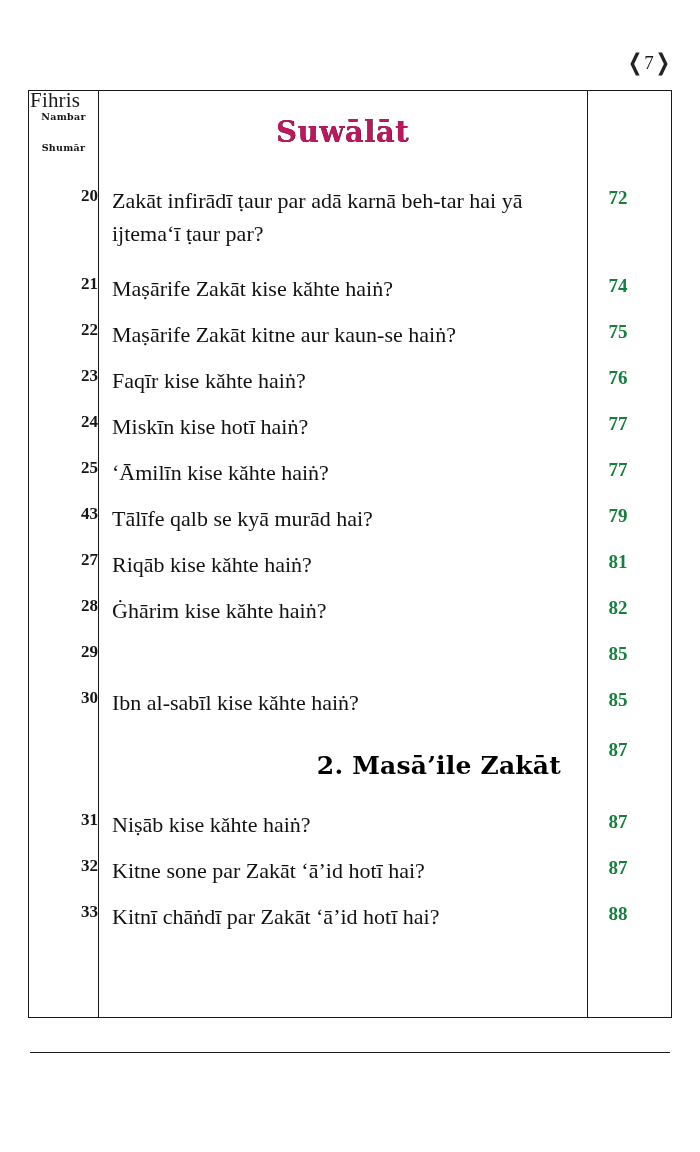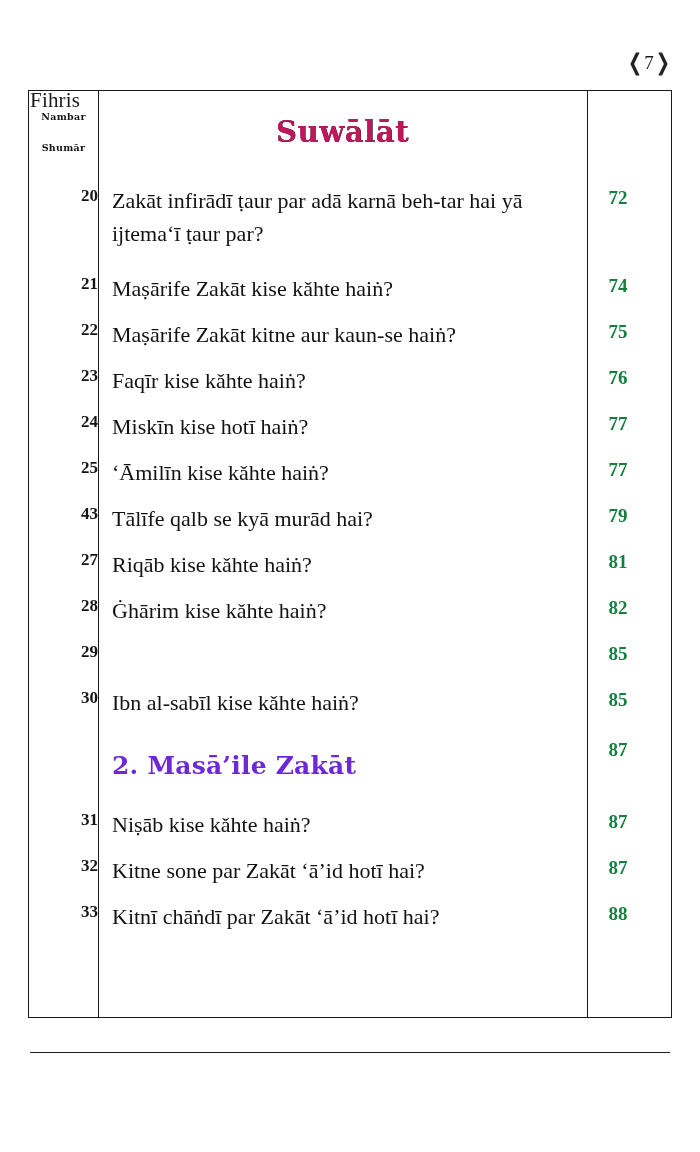--- a/index.html
+++ b/index.html
@@ -197,26 +197,26 @@
     padding-top: 6px;
     box-sizing: border-box;
   }
 
   
   .row.tall { min-height: 88px; }
 
   
   .row.section { min-height: 76px; }
   .row.section .cell-q {
-    text-align: left;
+    text-align: right;
     font-family: "DejaVu Serif", "Liberation Serif", serif;
     font-size: 25px;
     font-weight: 700;
     letter-spacing: 0.2px;
-    color: #6d28d9;
+    color: #000000;
     padding-top: 20px;
     padding-right: 24px;
   }
   .row.section .cell-p {
     padding-top: 10px;
   }
 
   
   .footrule {
     position: absolute;

